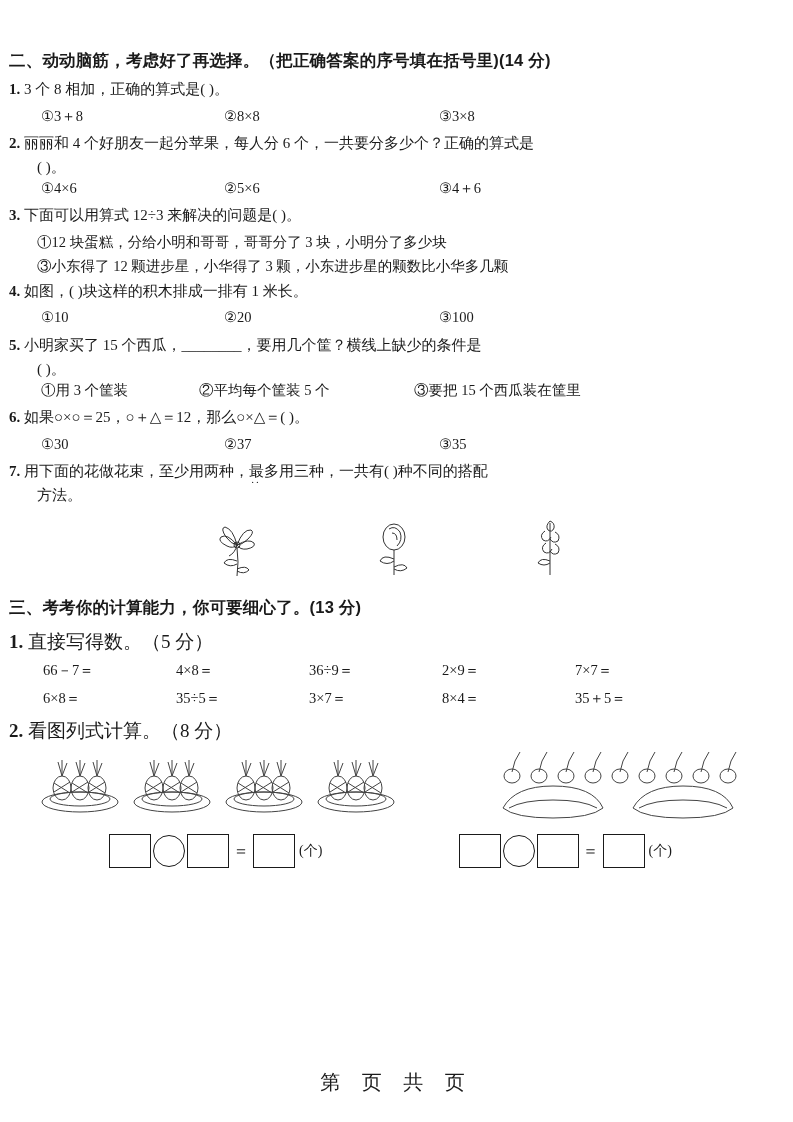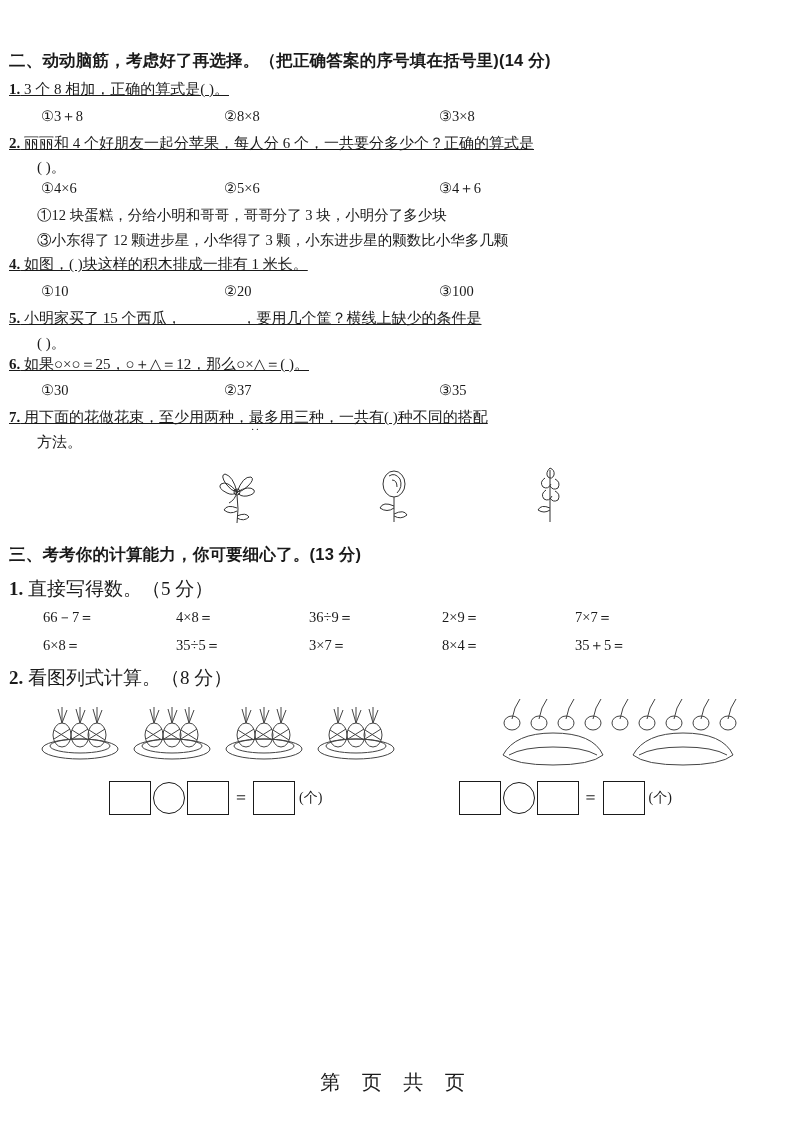--- a/index.html
+++ b/index.html
@@ -35,21 +35,20 @@
     margin: 0 0 6px 0;
     font-family: "Liberation Sans", "DejaVu Sans", sans-serif;
   }
   .section-title.second {
     margin-top: 18px;
   }
   .q {
     margin: 0 0 4px 0;
     font-size: 15px;
     line-height: 1.5;
-    text-decoration: underline;
   }
   .qnum {
     font-weight: bold;
     font-family: "Liberation Serif", serif;
   }
   .opts {
     display: flex;
     font-size: 14.5px;
     line-height: 1.6;
     margin: 0 0 4px 0;
@@ -226,38 +225,47 @@
       <span class="qnum">2.</span>
       <span>丽丽和 4 个好朋友一起分苹果，每人分 6 个，一共要分多少个？正确的算式是</span>
     </div>
     <div class="q2line">(          )。</div>
     <div class="opts">
       <span class="opt-a">①4×6</span>
       <span class="opt-b">②5×6</span>
       <span class="opt-c">③4＋6</span>
     </div>
 
+    <div class="q">
+      <span class="qnum">3.</span>
+      <span>下面可以用算式 12÷3 来解决的问题是(          )。</span>
+    </div>
     <div class="sub">①12 块蛋糕，分给小明和哥哥，哥哥分了 3 块，小明分了多少块</div>
     <div class="sub">③小东得了 12 颗进步星，小华得了 3 颗，小东进步星的颗数比小华多几颗</div>
 
     <div class="q">
       <span class="qnum">4.</span>
       <span>如图，(          )块这样的积木排成一排有 1 米长。</span>
     </div>
     <div class="opts">
       <span class="opt-a">①10</span>
       <span class="opt-b">②20</span>
       <span class="opt-c">③100</span>
     </div>
 
     <div class="q">
       <span class="qnum">5.</span>
       <span>小明家买了 15 个西瓜，________，要用几个筐？横线上缺少的条件是</span>
     </div>
     <div class="q2line">(          )。</div>
+    <div class="opts wide">
+      <span class="opt-a">①用 3 个筐装</span>
+      <span class="opt-b">②平均每个筐装 5 个</span>
+      <span class="opt-c">③要把 15 个西瓜装在筐里</span>
+    </div>
 
     <div class="q">
       <span class="qnum">6.</span>
       <span>如果○×○＝25，○＋△＝12，那么○×△＝(          )。</span>
     </div>
     <div class="opts">
       <span class="opt-a">①30</span>
       <span class="opt-b">②37</span>
       <span class="opt-c">③35</span>
     </div>

